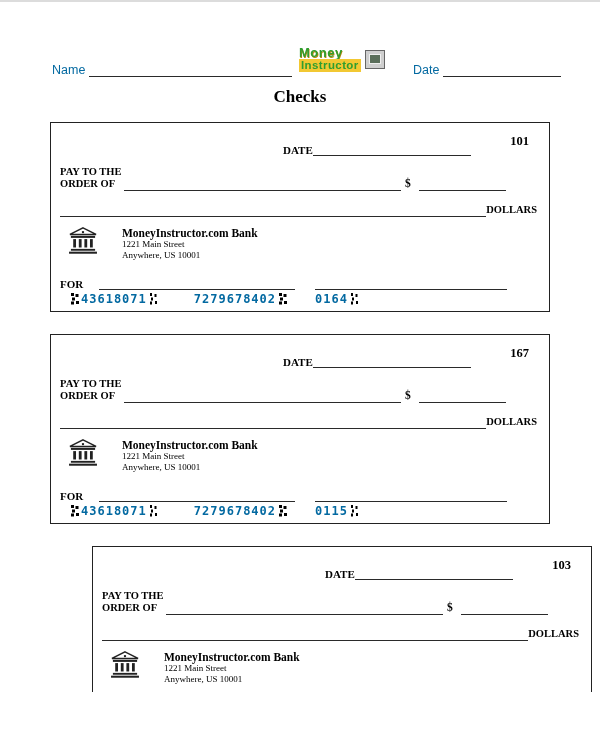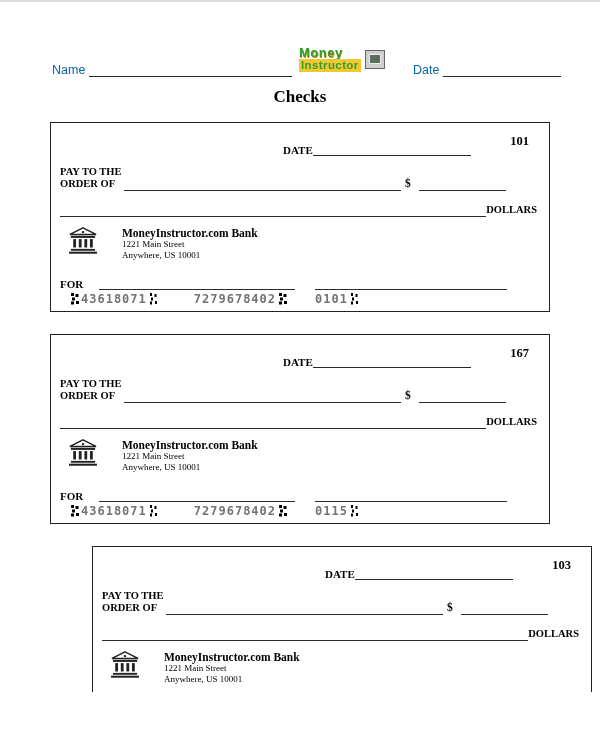--- a/index.html
+++ b/index.html
@@ -40,21 +40,21 @@
   .dollars-row { position:absolute; top:81px; left:9px; right:12px; display:flex; align-items:flex-start; gap:0; }
   .dollars-row .hline { flex:1; }
   .dollars-row .lblb { font-size:10.5px; }
   .bank { position:absolute; top:104px; left:17px; display:flex; gap:24px; align-items:flex-start; }
   .bank-name { font-size:11.5px; font-weight:bold; }
   .addr { font-size:9px; line-height:10.5px; }
   .for-row { position:absolute; top:154px; left:9px; display:flex; align-items:flex-end; gap:16px; }
   .for-row .lblb { font-size:11px; }
   .for-row .hline { width:196px; }
   .sig-line { position:absolute; top:154px; left:264px; width:192px; }
-  .micr { position:absolute; top:169px; left:17px; display:flex; align-items:center; font-family:"DejaVu Sans Mono", monospace; font-weight:bold; font-size:12px; letter-spacing:1px; color:#737373; }
+  .micr { position:absolute; top:169px; left:17px; display:flex; align-items:center; font-family:"DejaVu Sans Mono", monospace; font-weight:bold; font-size:12px; letter-spacing:1px; color:#0369a1; }
   .micr .sp1 { width:34px; } .micr .sp2 { width:26px; }
   .micr-sym { display:inline-block; width:9px; height:12px; position:relative; margin:0 2px; }
   .micr-sym::before { content:""; position:absolute; left:1px; top:0; width:2.5px; height:2.5px; background:#000;
     box-shadow:4.5px 1px 0 #000, 1px 4.5px 0 #000, 5px 8px 0 #000, 0 8.5px 0 #000; }
 
   .pos-1 { top:120px;padding-left:32px; } .pos-2 { top:332px; } .pos-3 { top:544px;margin-left:42px; }
 </style>
 </head>
 <body>
 
@@ -125,21 +125,21 @@
     </div>
     <span class="hline sig-line"></span>
     <div class="micr">
       <span class="micr-sym"></span>
       <span>43618071</span>
       <span class="micr-sym"></span>
       <span class="sp1"></span>
       <span>7279678402</span>
       <span class="micr-sym"></span>
       <span class="sp2"></span>
-      <span>0101</span>
+      <span>0164</span>
       <span class="micr-sym"></span>
     </div>
   </div>
 
   <div class="check pos-2">
     <div class="check-num">167</div>
     <div class="date-row">
       <span class="lblb">DATE</span>
       <span class="hline"></span>
     </div>

